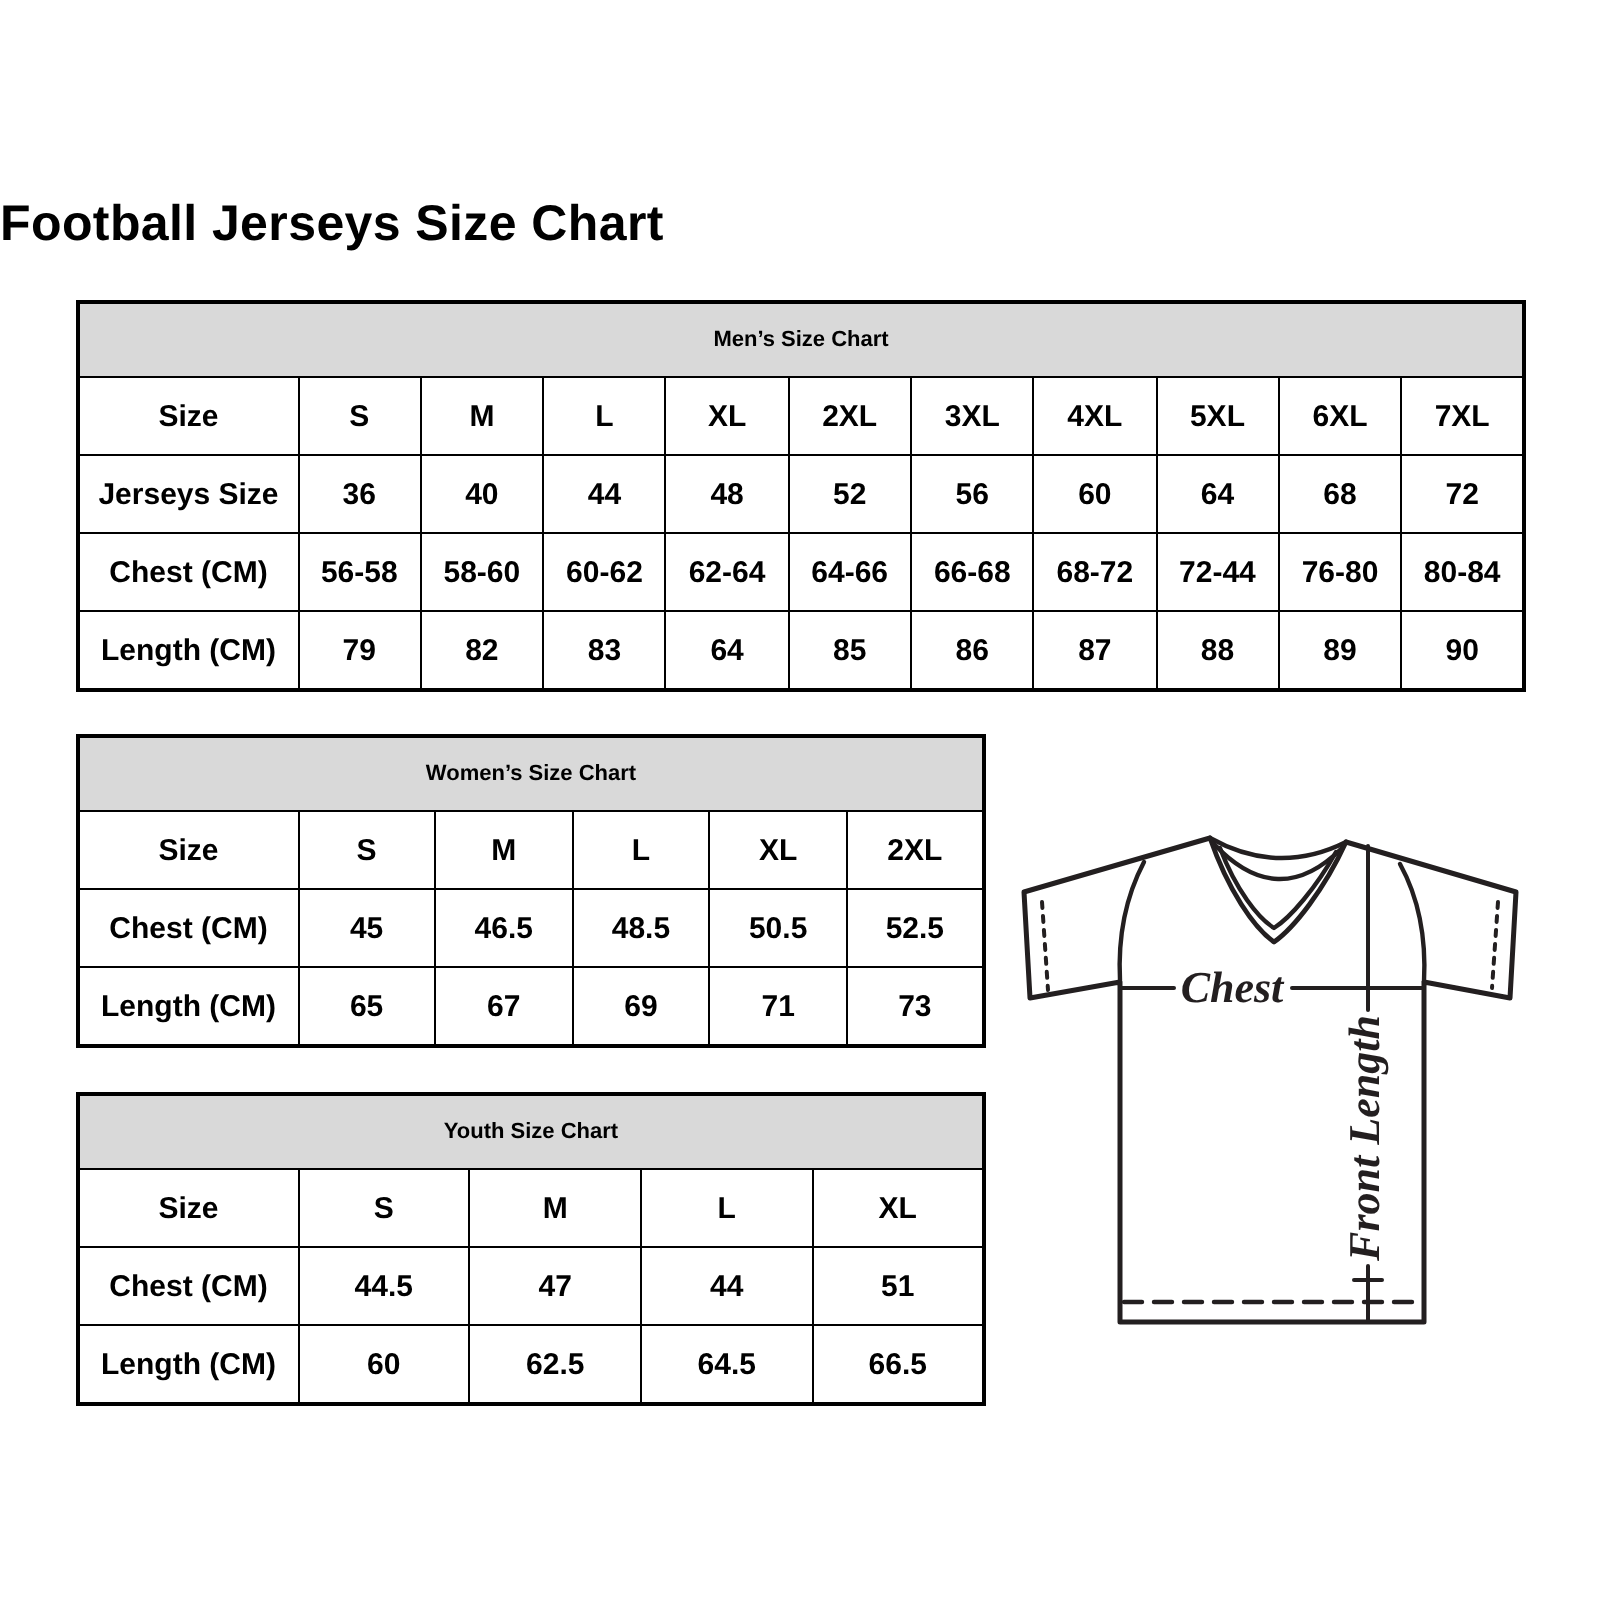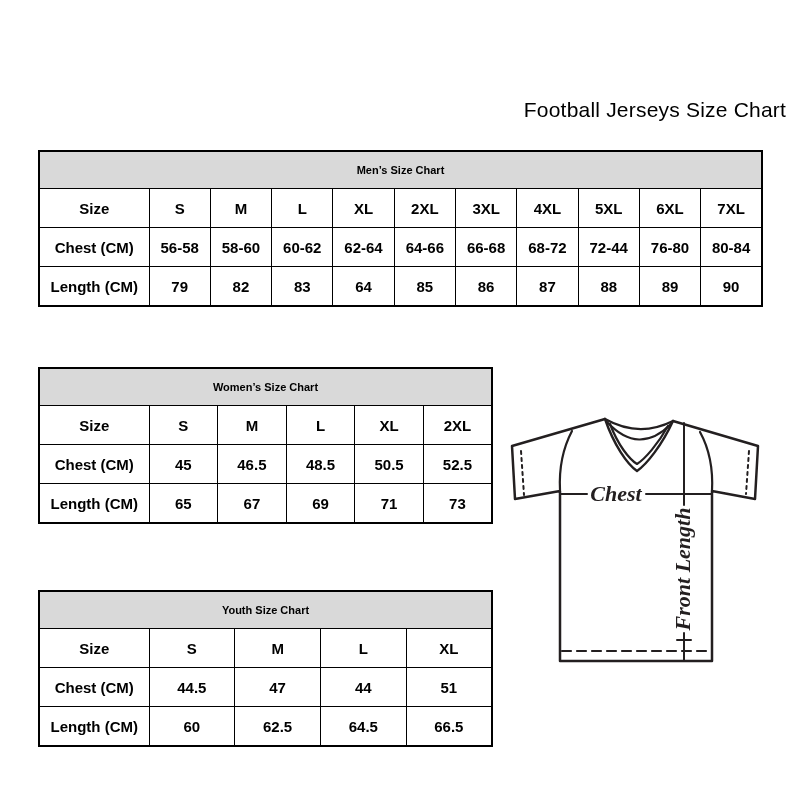--- a/index.html
+++ b/index.html
@@ -13,23 +13,23 @@
     position: relative;
     font-family: "Liberation Sans", sans-serif;
     color: #000000;
     overflow: hidden;
   }
   .page-title {
     position: absolute;
     left: 0;
     top: 98px;
     width: 786px;
-    text-align: right;
-    font-size: 21px;
-    font-weight: 400;
+    text-align: left;
+    font-size: 25px;
+    font-weight: 700;
     letter-spacing: 0.2px;
   }
   table.size-table {
     position: absolute;
     border-collapse: collapse;
     table-layout: fixed;
     background: #ffffff;
     border: 2px solid #000000;
   }
   table.size-table th,
@@ -46,21 +46,21 @@
     background: #d9d9d9;
     height: 36px;
     font-size: 11px;
   }
   table.size-table td {
     height: 38px;
     font-size: 15px;
   }
   #men-table   { left: 38px; top: 150px; width: 725px; }
   #women-table { left: 38px; top: 367px; width: 455px; border-radius: 30px; }
-  #youth-table { left: 38px; top: 546px; width: 455px; margin-top: 44px; }
+  #youth-table { left: 38px; top: 546px; width: 455px; }
   col.label-col { width: 110px; }
   .jersey-diagram {
     position: absolute;
     left: 498px;
     top: 400px;
     width: 272px;
     height: 272px;
   }
   .jersey-diagram svg { display: block; }
   .measure-label {
@@ -103,20 +103,33 @@
         <td>L</td>
         <td>XL</td>
         <td>2XL</td>
         <td>3XL</td>
         <td>4XL</td>
         <td>5XL</td>
         <td>6XL</td>
         <td>7XL</td>
       </tr>
       <tr>
+        <td>Jerseys Size</td>
+        <td>36</td>
+        <td>40</td>
+        <td>44</td>
+        <td>48</td>
+        <td>52</td>
+        <td>56</td>
+        <td>60</td>
+        <td>64</td>
+        <td>68</td>
+        <td>72</td>
+      </tr>
+      <tr>
         <td>Chest (CM)</td>
         <td>56-58</td>
         <td>58-60</td>
         <td>60-62</td>
         <td>62-64</td>
         <td>64-66</td>
         <td>66-68</td>
         <td>68-72</td>
         <td>72-44</td>
         <td>76-80</td>

